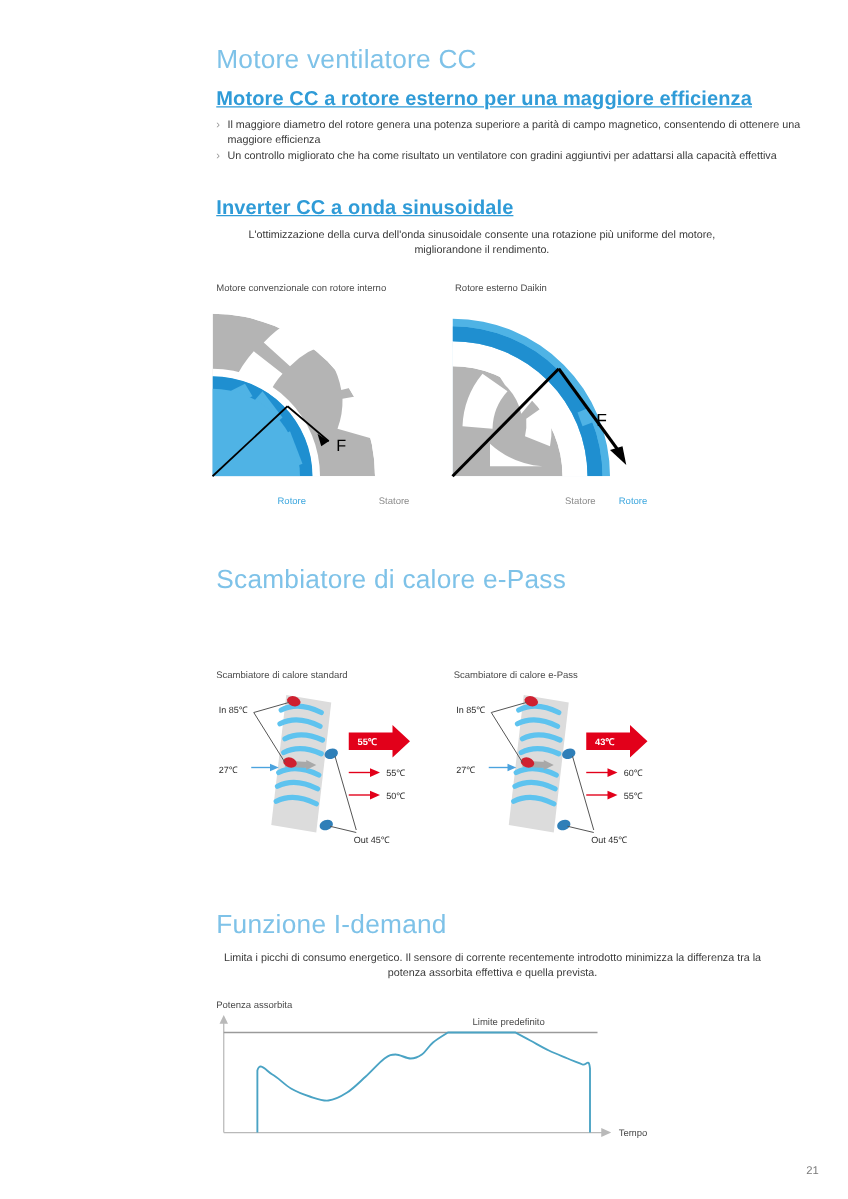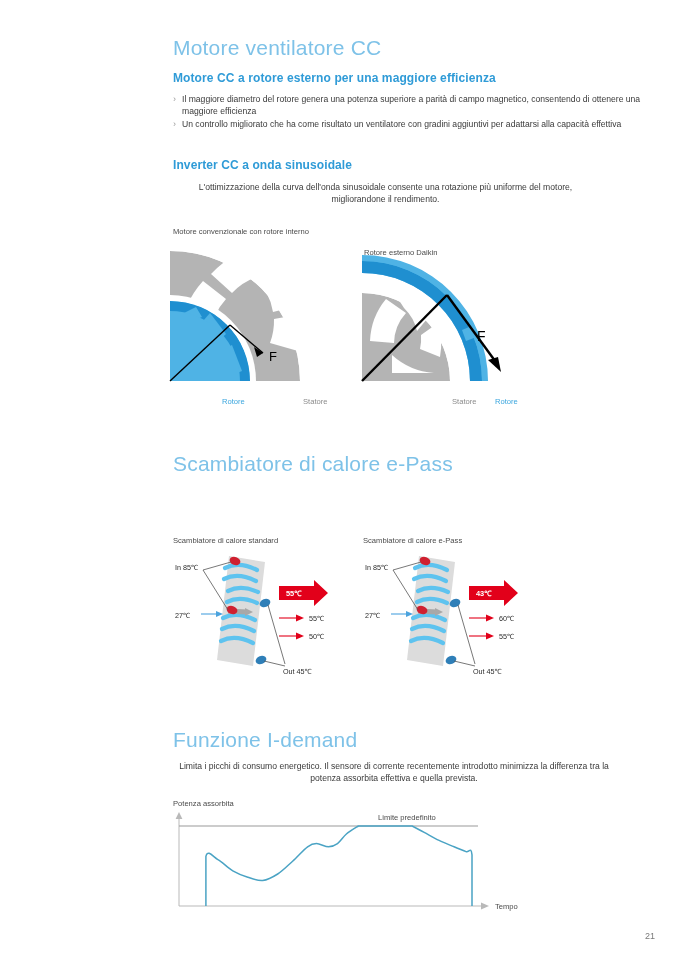--- a/index.html
+++ b/index.html
@@ -9,22 +9,22 @@
     color:#333;position:relative;overflow:hidden;
   }
   .page{position:absolute;left:10px;top:0;width:678px;height:959px;}
   .content{position:absolute;left:163px;top:0;width:470px;}
 
   h1.title{
     font-size:21px;font-weight:400;color:#7ec2e8;
     margin:0;letter-spacing:0.2px;
   }
   h2.subtitle{
-    font-size:12px;font-weight:700;color:#2f9bd7;
-    margin:0;letter-spacing:0.1px;
+    font-size:16px;font-weight:700;color:#2f9bd7;
+    margin:0;letter-spacing:0.1px;text-decoration:underline;
   }
   p.body{
     font-size:8.6px;line-height:1.38;color:#3a3a3a;margin:0;text-align:center;
   }
   ul.bullets{list-style:none;margin:0;padding:0;}
   ul.bullets li{
     font-size:8.6px;line-height:1.38;color:#3a3a3a;
     padding-left:9px;position:relative;margin-bottom:1px;
   }
   ul.bullets li:before{
@@ -69,21 +69,21 @@
     </ul>
   </div>
 
   <div class="content" style="top:182px;width:425px;">
     <p class="body">L'ottimizzazione della curva dell'onda sinusoidale consente una rotazione più uniforme del motore, migliorandone il rendimento.</p>
   </div>
 
   <div class="fig" style="left:163px;top:220px;">
     <span class="caption">Motore convenzionale con rotore interno</span>
   </div>
-  <div class="fig" style="left:354px;top:220px;margin-top:21px;">
+  <div class="fig" style="left:354px;top:220px;">
     <span class="caption">Rotore esterno Daikin</span>
   </div>
 
   <div class="fig" style="left:160px;top:233px;">
     <svg width="180" height="155" viewBox="0 0 180 155">
       <defs>
         <clipPath id="quadL">
             <rect x="0" y="0" width="180" height="148"></rect>
           </clipPath>
 

